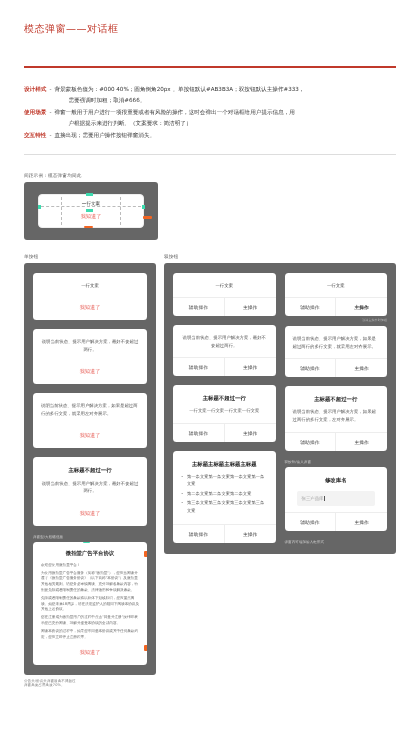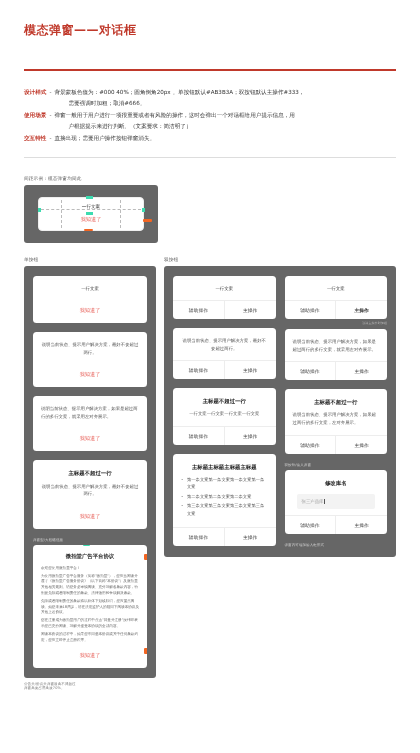--- a/index.html
+++ b/index.html
@@ -8,22 +8,22 @@
     height: 753px;
     background: #ffffff;
     font-family: "DejaVu Sans", "Liberation Sans", sans-serif;
     overflow: hidden;
   }
   .page { position: relative; width: 420px; height: 753px; padding: 0 14px; }
 
   
   .doc-title {
     color: #c0392b;
-    font-size: 12px;
-    font-weight: bold;
+    font-size: 10px;
+    font-weight: normal;
     letter-spacing: .5px;
     padding-top: 22px;
     padding-left: 10px;
   }
   .rule-strong {
     margin: 30px 10px 0 10px;
     height: 2px;
     background: #c0392b;
   }
   .rule-faint {

